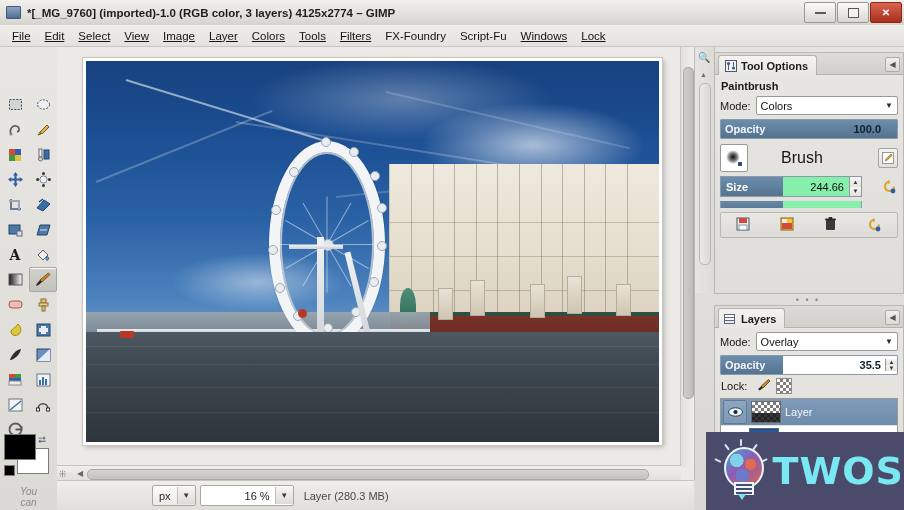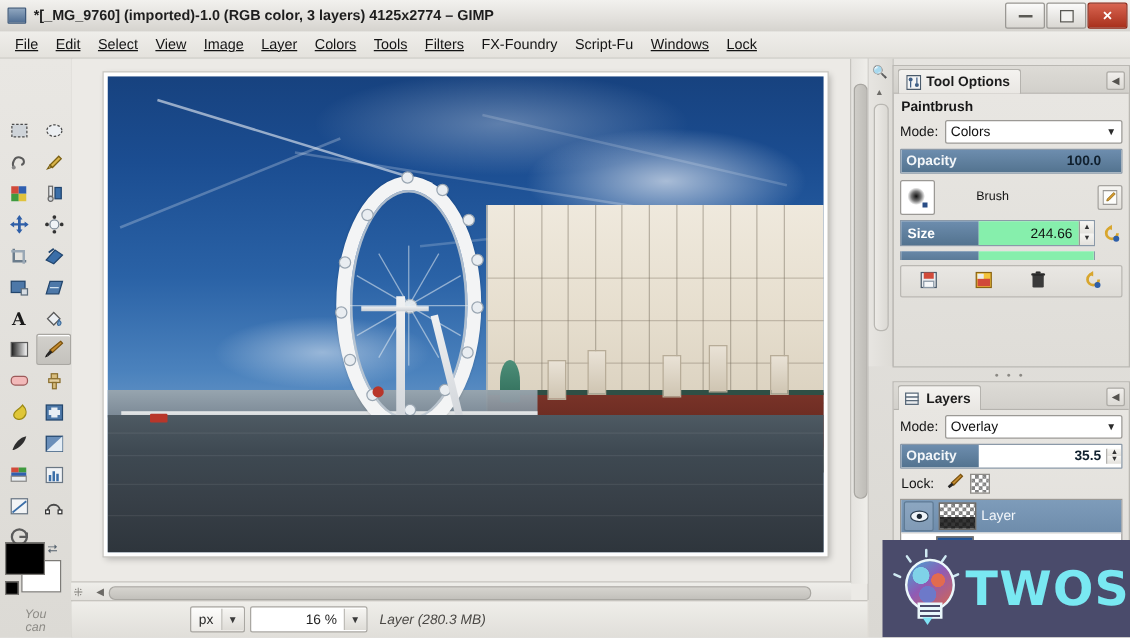--- a/index.html
+++ b/index.html
@@ -124,21 +124,21 @@
      display:flex;align-items:center;padding-left:95px;box-sizing:border-box;gap:4px;}
   .unitbox{display:flex;align-items:center;height:19px;background:linear-gradient(#fdfdfc,#eceae6);
      border:1px solid #a9a7a2;border-radius:2px;}
   .unitbox .lbl{padding:0 6px;font-size:11px;color:#2a2a2a;}
   .arrowbtn{width:17px;height:17px;border-left:1px solid #bfbdb8;
      background:linear-gradient(#f6f5f2,#dedcd7);display:flex;align-items:center;justify-content:center;
      font-size:8px;color:#3a3a3a;}
   .zoombox{display:flex;align-items:center;height:19px;width:92px;
      background:#fff;border:1px solid #a9a7a2;border-radius:2px;}
   .zoombox .val{flex:1;text-align:right;padding-right:5px;font-size:11px;color:#1f1f1f;}
-  .statustext{font-size:11px;color:#4a4845;margin-left:6px;font-style:italic;}
+  .statustext{font-size:11px;color:#4a4845;margin-left:6px;}
 
   
   .dockcol{position:absolute;left:695px;top:47px;width:209px;height:463px;
      background:linear-gradient(#e6e4e0,#dad8d3);}
   .dockstrip{position:absolute;left:0;top:0;width:19px;height:246px;
      background:linear-gradient(90deg,#e7e5e1,#dddbd6);border-right:1px solid #c4c2bd;}
   .dstripicon{position:absolute;left:3px;top:5px;width:13px;height:13px;color:#6e6c68;font-size:10px;}
   .dstriparrow{position:absolute;left:5px;top:24px;font-size:7px;color:#6e6c68;}
   .dstripbar{position:absolute;left:4px;top:36px;width:10px;height:180px;border-radius:5px;
      background:linear-gradient(90deg,#eceae6,#dbd9d4);border:1px solid #b9b7b2;}
@@ -172,26 +172,26 @@
   .sliderlab{position:relative;font-size:11px;font-weight:bold;color:#f3f6f9;padding-left:4px;z-index:2;}
   .sliderval{position:relative;margin-left:auto;padding-right:4px;font-size:11px;color:#10202e;z-index:2;
      font-weight:bold;}
   .spin{width:11px;display:flex;flex-direction:column;border-left:1px solid #9b9995;}
   .spin div{flex:1;display:flex;align-items:center;justify-content:center;font-size:6px;color:#333;
      background:linear-gradient(#f7f6f3,#e3e1dc);}
   .brushrow{display:flex;align-items:center;gap:5px;margin-bottom:4px;}
   .brushicon{width:26px;height:26px;background:#fff;border:1px solid #9b9995;border-radius:2px;
      display:flex;align-items:center;justify-content:center;}
   .brushfield{flex:1;}
-  .brushcap{font-size:10px;color:#151515;margin-bottom:1px;padding-left:28px;}
+  .brushcap{font-size:16px;color:#151515;margin-bottom:1px;padding-left:28px;}
   .brushname{height:16px;background:#fff;border:1px solid #9b9995;border-radius:2px;font-size:11px;
      color:#101010;padding-left:4px;display:flex;align-items:center;}
   .editbtn{width:18px;height:18px;background:linear-gradient(#f6f5f2,#e2e0db);border:1px solid #a6a4a0;
      border-radius:2px;display:flex;align-items:center;justify-content:center;}
-  .numrow{display:flex;align-items:center;gap:4px;margin-bottom:4px;}
+  .numrow{display:flex;align-items:center;gap:18px;margin-bottom:4px;}
   .numfield{flex:1;display:flex;align-items:stretch;height:19px;border:1px solid #8b99a8;background:#fff;}
   .numlabel{background:linear-gradient(#6d8dae,#53738f);color:#fff;font-size:11px;font-weight:bold;
      display:flex;align-items:center;padding:0 5px;min-width:52px;}
   .numval{flex:1;display:flex;align-items:center;justify-content:flex-end;padding-right:5px;
      font-size:11px;color:#101010;background:#86efac;}
   .resetico{width:18px;height:18px;display:flex;align-items:center;justify-content:center;}
   .btnstrip{display:flex;align-items:center;justify-content:space-around;height:24px;
      background:linear-gradient(#e9e7e3,#dedcd7);border:1px solid #bab8b3;border-radius:2px;margin-top:3px;}
   .dots{text-align:center;color:#8b8984;font-size:9px;letter-spacing:2px;line-height:8px;height:9px;}
 

